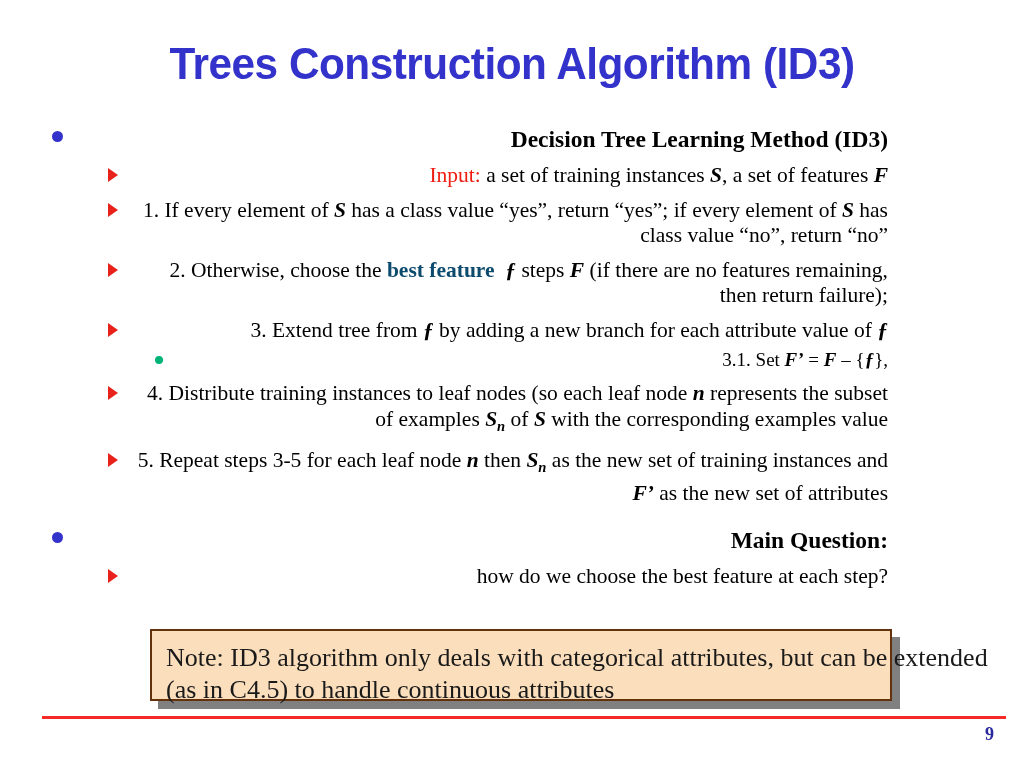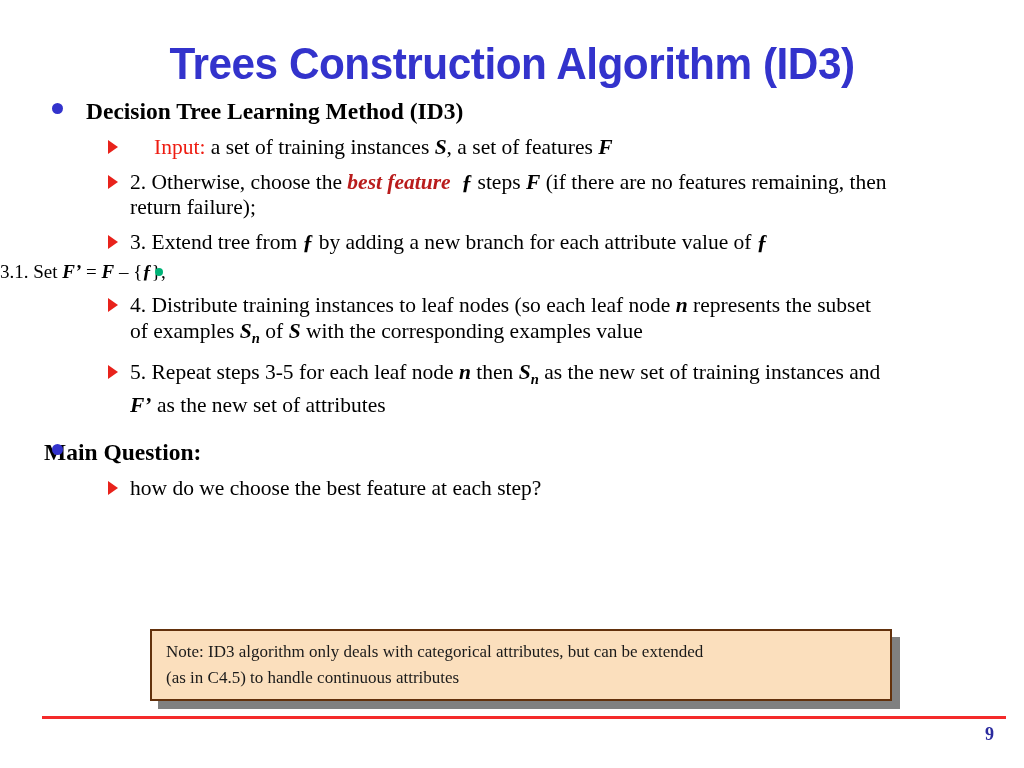--- a/index.html
+++ b/index.html
@@ -40,22 +40,23 @@
     color: #3333cc;
     transform: scaleX(0.94);
     transform-origin: center center;
     white-space: nowrap;
   }
 
   
   .body-area {
     position: absolute;
     left: 0;
-    top: 96px;
+    top: 124px;
     width: 888px;
+    text-align: right;
   }
 
   .row {
     position: relative;
     display: block;
   }
 
   
   .lvl1 {
     padding-left: 86px;
@@ -107,21 +108,21 @@
     border-radius: 50%;
     background: #00b377;
   }
 
   .hang {
     display: block;
   }
 
   
   .red      { color: #ee1c11; margin-left: 24px; }
-  .orange   { color: #b91c1c; font-weight: bold; font-style: italic; }
+  .orange   { color: #0c4a6e; font-weight: bold; }
   .bi       { font-weight: bold; font-style: italic; }
   .fvar     { font-weight: bold; font-style: italic; font-family: "Liberation Serif","DejaVu Serif",serif; }
   sub       { font-size: 0.68em; font-weight: bold; font-style: italic; }
 
   
   .note-wrap {
     position: absolute;
     left: 150px;
     top: 629px;
     width: 742px;
@@ -140,24 +141,25 @@
     left: 0;
     top: 0;
     width: 742px;
     height: 72px;
     box-sizing: border-box;
     background: #fbdfbd;
     border: 2px solid #63310c;
     padding: 8px 14px 8px 14px;
   }
   .note-line {
-    font-size: 17px;
+    font-size: 26px;
     line-height: 26px;
     color: #1a1a1a;
     white-space: nowrap;
+    margin-top: 6px;
   }
 
   
   .footer-rule {
     position: absolute;
     left: 42px;
     top: 716px;
     width: 964px;
     height: 3px;
     background: #f42a2a;
@@ -184,20 +186,24 @@
     <div class="row lvl1">
       <span class="bullet"></span>
       <span>Decision Tree Learning Method (ID3)</span>
     </div>
 
     <div class="row lvl2">
       <span class="bullet"></span>
       <span class="hang"><span class="red">Input:</span><span> a set of training instances </span><span class="bi">S</span><span>, a set of features </span><span class="bi">F</span></span>
     </div>
 
+    <div class="row lvl2">
+      <span class="bullet"></span>
+      <span class="hang"><span>1. If every element of </span><span class="bi">S</span><span> has a class value “yes”, return “yes”; if every element of </span><span class="bi">S</span><span> has class value “no”, return “no”</span></span>
+    </div>
 
     <div class="row lvl2">
       <span class="bullet"></span>
       <span class="hang"><span>2. Otherwise, choose the </span><span class="orange">best feature</span><span>&nbsp;&nbsp;</span><span class="fvar">ƒ</span><span> steps </span><span class="bi">F</span><span> (if there are no features remaining, then return failure);</span></span>
     </div>
 
     <div class="row lvl2">
       <span class="bullet"></span>
       <span class="hang"><span>3. Extend tree from </span><span class="fvar">ƒ</span><span> by adding a new branch for each attribute value of </span><span class="fvar">ƒ</span></span>
     </div>

